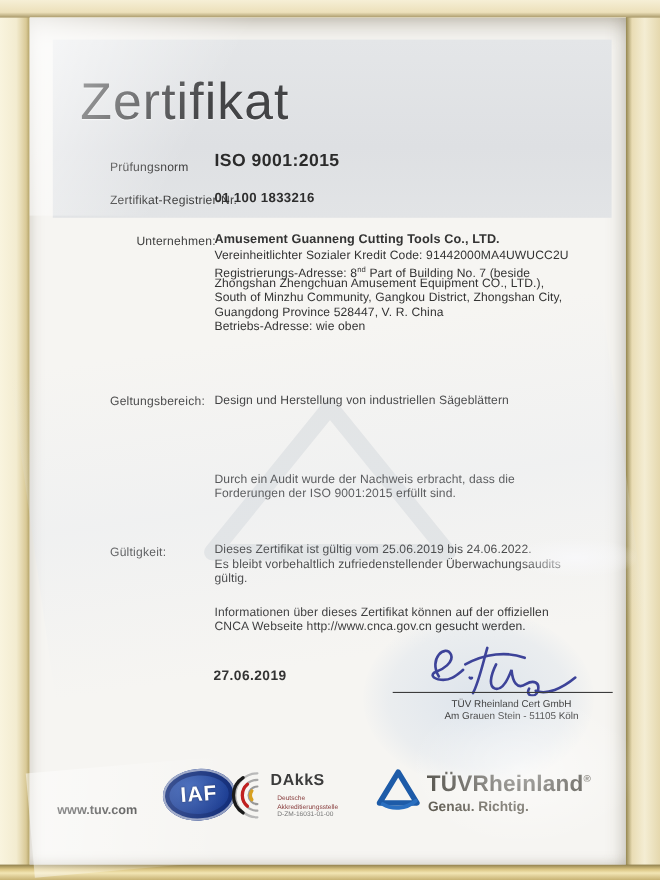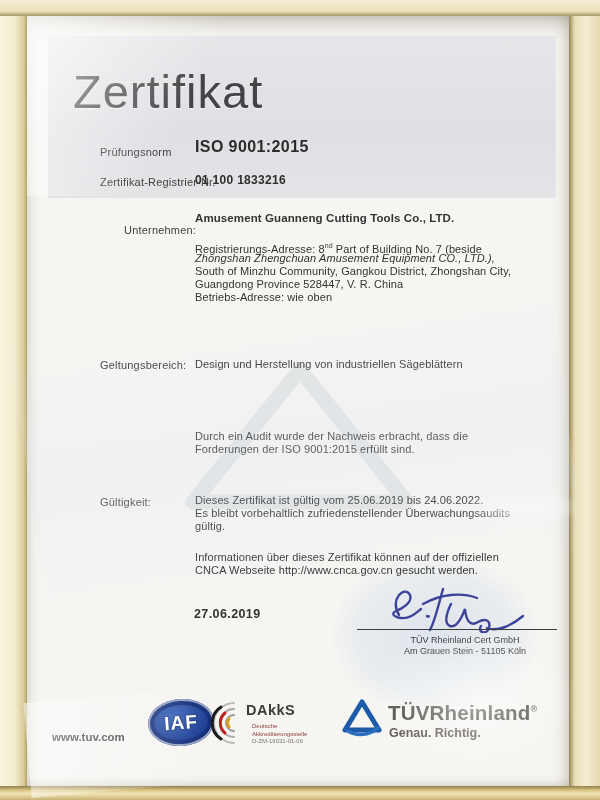--- a/index.html
+++ b/index.html
@@ -97,24 +97,25 @@
   <div class="seal"></div>
 
   <div class="cert-title">Zertifikat</div>
 
   <div class="lbl" style="left:100px;top:146px;">Prüfungsnorm</div>
   <div class="val iso-val" style="left:195px;top:140px;">ISO 9001:2015</div>
 
   <div class="lbl" style="left:100px;top:176px;">Zertifikat-Registrier-Nr.</div>
   <div class="val reg-val" style="left:195px;top:174px;">01 100 1833216</div>
 
-  <div class="lbl" style="left:100px;top:224px;padding-left:24px;">Unternehmen:</div>
+  <div class="lbl" style="left:100px;top:214px;padding-left:24px;">Unternehmen:</div>
   <div class="val b" style="left:195px;top:212px;font-size:11.5px;">Amusement Guanneng Cutting Tools Co., LTD.</div>
+  <div class="val" style="left:195px;top:226px;">Vereinheitlichter Sozialer Kredit Code: 91442000MA4UWUCC2U</div>
   <div class="val" style="left:195px;top:239px;"><span>Registrierungs-Adresse: 8</span><sup>nd</sup><span> Part of Building No. 7 (beside</span></div>
-  <div class="val" style="left:195px;top:252px;font-style:italic;">Zhongshan Zhengchuan Amusement Equipment CO., LTD.),</div>
+  <div class="val" style="left:195px;top:252px;">Zhongshan Zhengchuan Amusement Equipment CO., LTD.),</div>
   <div class="val" style="left:195px;top:265px;">South of Minzhu Community, Gangkou District, Zhongshan City,</div>
   <div class="val" style="left:195px;top:278px;">Guangdong Province 528447, V. R. China</div>
   <div class="val" style="left:195px;top:291px;">Betriebs-Adresse: wie oben</div>
 
   <div class="lbl" style="left:100px;top:359px;">Geltungsbereich:</div>
   <div class="val" style="left:195px;top:358px;">Design und Herstellung von industriellen Sägeblättern</div>
 
   <div class="val" style="left:195px;top:430px;">Durch ein Audit wurde der Nachweis erbracht, dass die</div>
   <div class="val" style="left:195px;top:443px;">Forderungen der ISO 9001:2015 erfüllt sind.</div>
 

